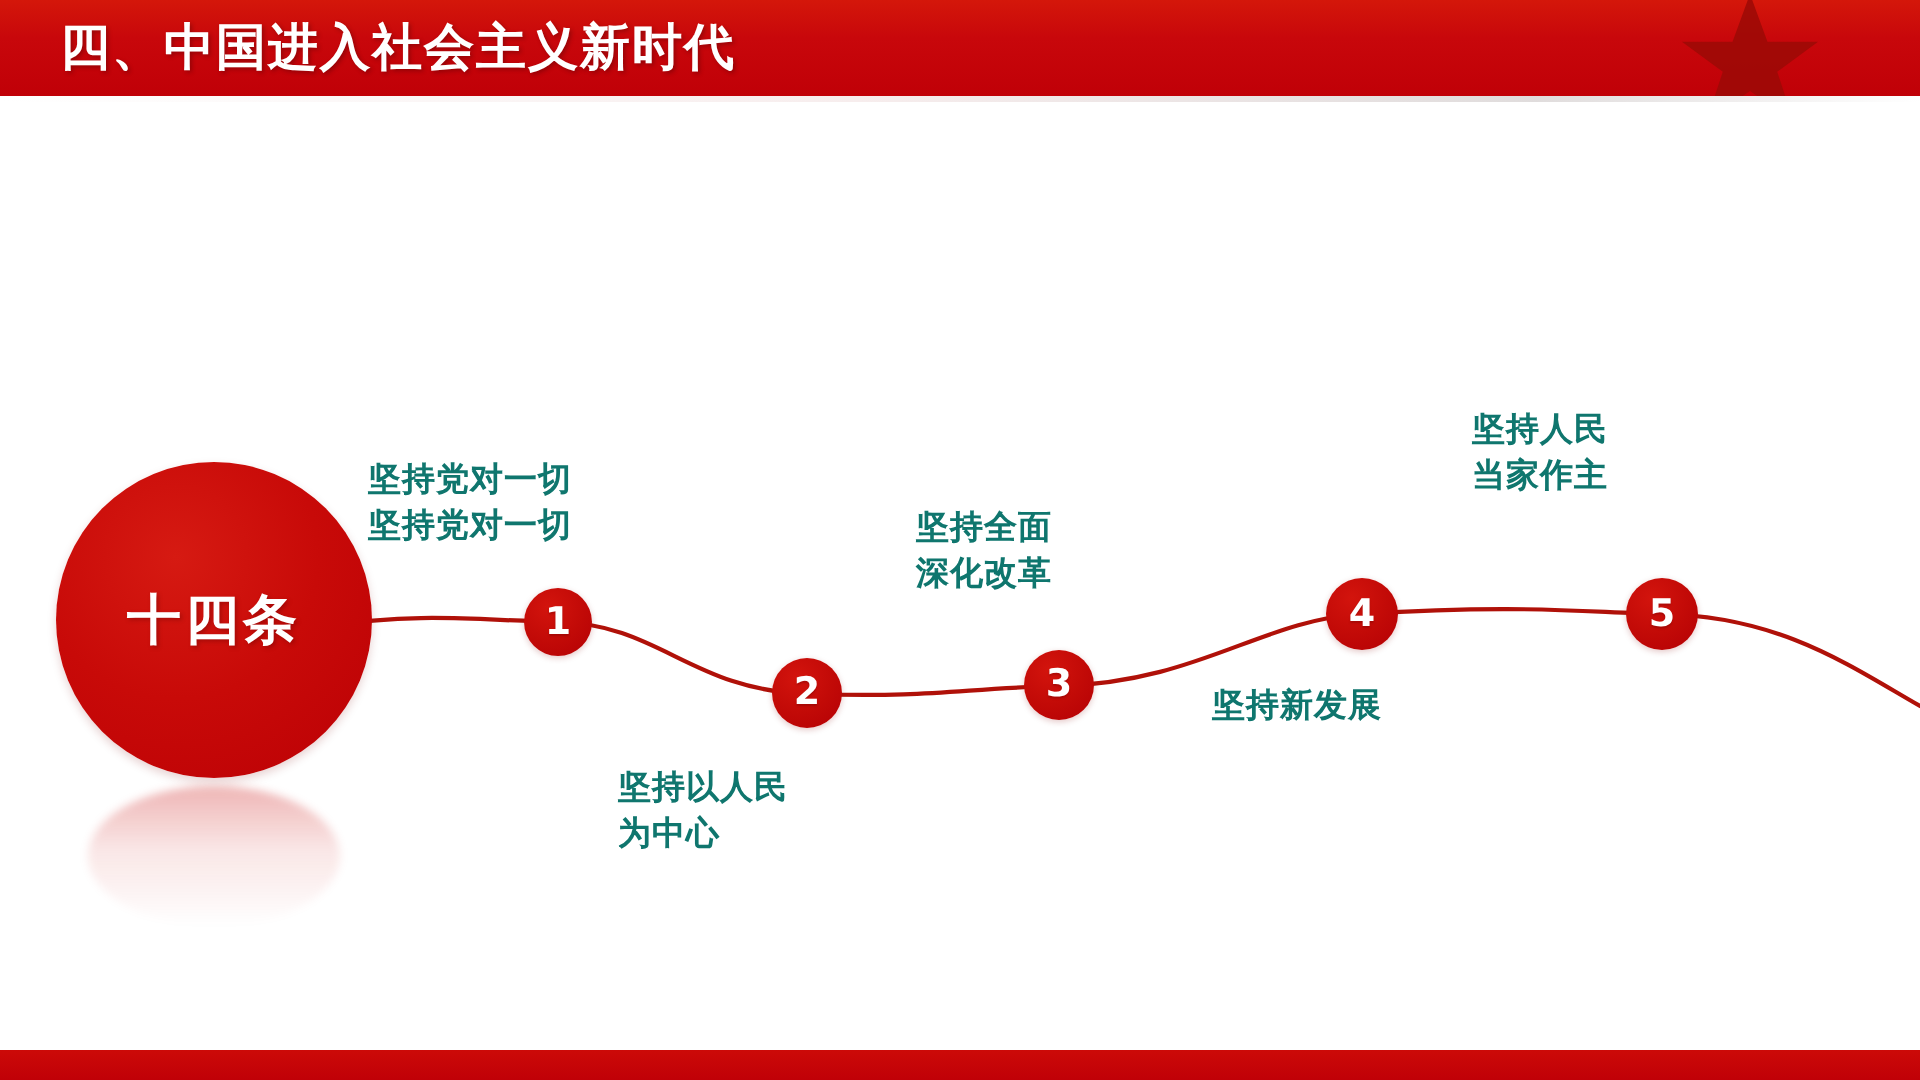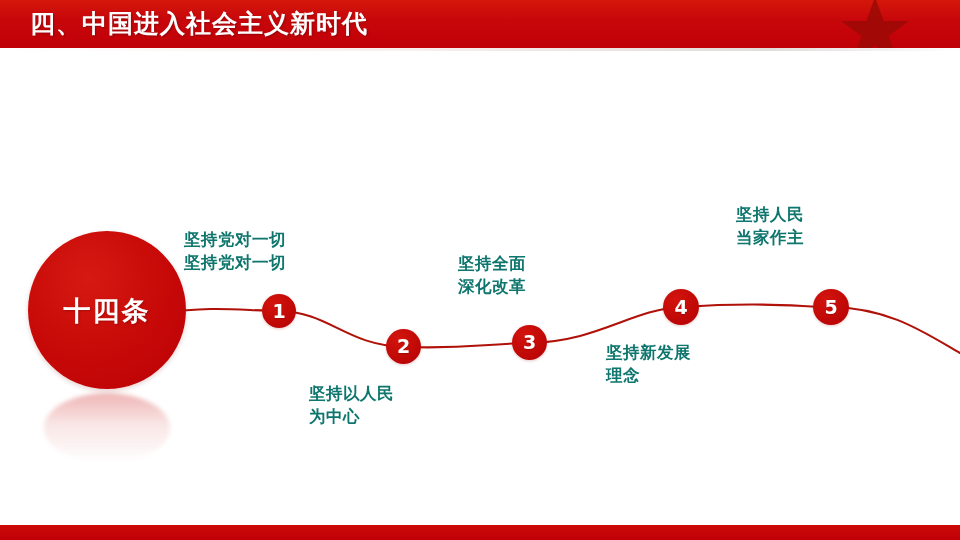--- a/index.html
+++ b/index.html
@@ -213,21 +213,20 @@
     <div class="node-label" style="left:458px; top:204px; width:190px;">
       <span>坚持全面</span>
       <span>深化改革</span>
     </div>
 
     <div class="node" style="left:663px; top:241px; width:36px; height:36px;">
       <span class="node-num">4</span>
     </div>
     <div class="node-label" style="left:606px; top:293px; width:190px;">
       <span>坚持新发展</span>
-      <span>理念</span>
     </div>
 
     <div class="node" style="left:813px; top:241px; width:36px; height:36px;">
       <span class="node-num">5</span>
     </div>
     <div class="node-label" style="left:736px; top:155px; width:190px;">
       <span>坚持人民</span>
       <span>当家作主</span>
     </div>
 

